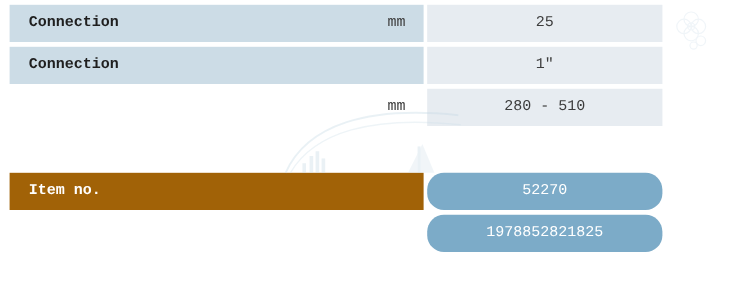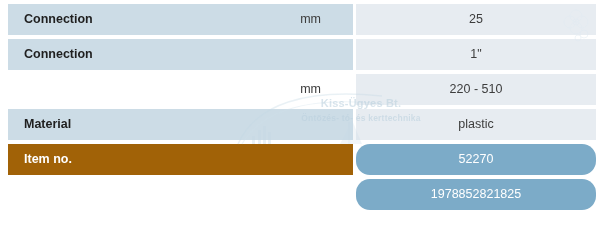--- a/index.html
+++ b/index.html
@@ -71,20 +71,21 @@
     left: 0;
     top: 0;
     width: 609px;
     z-index: 1;
   }
 
   .row {
     position: relative;
     height: 31px;
     margin-bottom: 4px;
+    font-family: Liberation Mono, monospace;
   }
   .row:first-child { margin-top: 4px; }
 
   .cell {
     position: absolute;
     top: 0;
     height: 31px;
     line-height: 31px;
     font-size: 12.5px;
     box-sizing: border-box;
@@ -95,33 +96,33 @@
   .cell-label {
     left: 8px;
     width: 345px;
     background: #ccdce6;
     color: #1f1f1f;
     font-weight: bold;
     padding-left: 16px;
   }
 
   .cell-unit {
-    left: 8px;
+    left: 25px;
     width: 339px;
     background: transparent;
     color: #3d3d3d;
     font-weight: normal;
     text-align: right;
     padding-right: 26px;
     z-index: 2;
   }
 
   .cell-value {
     left: 356px;
-    width: 240px;
+    width: 196px;
     background: #e7ecf1;
     color: #3d3d3d;
     text-align: center;
     font-weight: normal;
   }
 
   .row.highlight .cell-label {
     background: #a16207;
     color: #ffffff;
   }
@@ -145,26 +146,24 @@
         <div class="cell cell-unit">mm</div>
         <div class="cell cell-value">25</div>
       </div>
       <div class="row">
         <div class="cell cell-label">Connection</div>
         <div class="cell cell-unit"></div>
         <div class="cell cell-value">1"</div>
       </div>
       <div class="row">
         <div class="cell cell-unit">mm</div>
-        <div class="cell cell-value">220 - 510</div>
-      </div>
-      <div class="row">
-        <div class="cell cell-label">Material</div>
-        <div class="cell cell-unit"></div>
-        <div class="cell cell-value">plastic</div>
+        <div class="cell cell-value">280 - 510</div>
+      </div>
+      <div class="row">
+        <div class="cell cell-unit"></div>
       </div>
       <div class="row highlight">
         <div class="cell cell-label">Item no.</div>
         <div class="cell cell-unit"></div>
         <div class="cell cell-value">52270</div>
       </div>
       <div class="row highlight">
         <div class="cell cell-unit"></div>
         <div class="cell cell-value">1978852821825</div>
       </div>
@@ -190,19 +189,15 @@
         <circle cx="20" cy="14" r="6"></circle>
         <circle cx="26" cy="20" r="6"></circle>
         <circle cx="14" cy="20" r="6"></circle>
         <circle cx="20" cy="26" r="6"></circle>
         <circle cx="20" cy="20" r="3"></circle>
         <circle cx="28" cy="32" r="4"></circle>
         <circle cx="22" cy="36" r="3"></circle>
       </g>
     </svg>
 
-    <div class="wm-text">
-      <div class="wm-line1">Kiss-Ügyes Bt.</div>
-      <div class="wm-line2">Öntözés- tó- és kerttechnika</div>
-    </div>
 
   </div>
 </div>
 
 </body></html>

